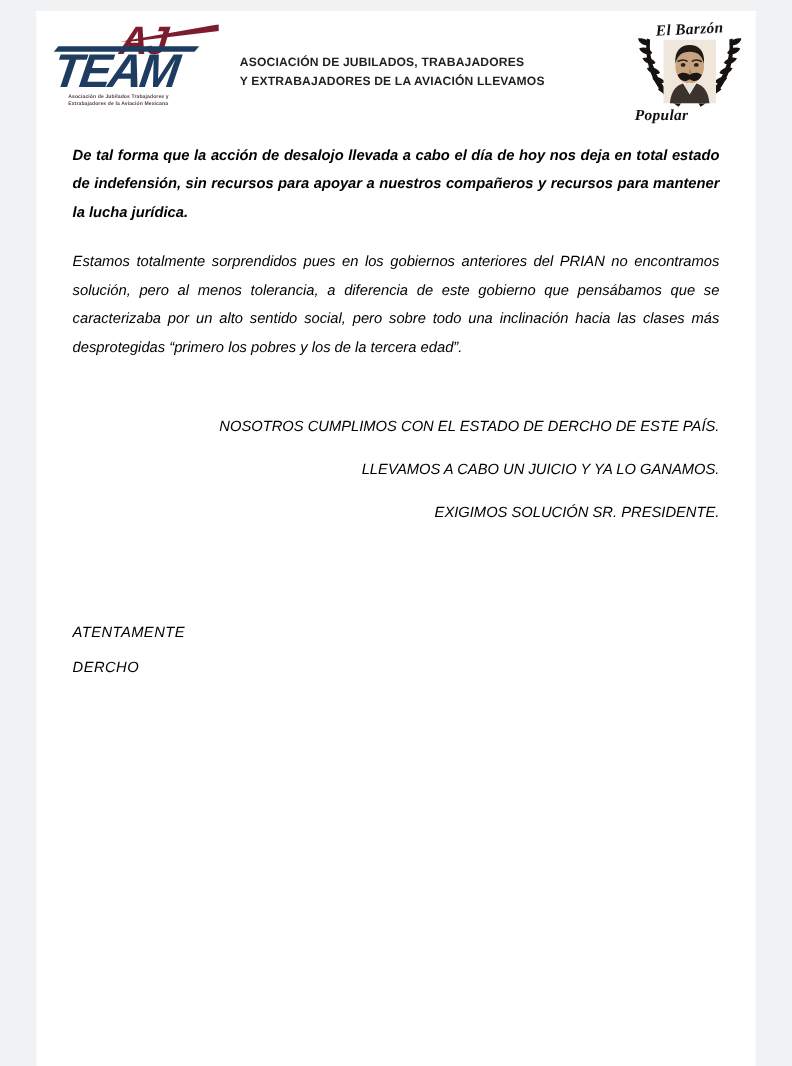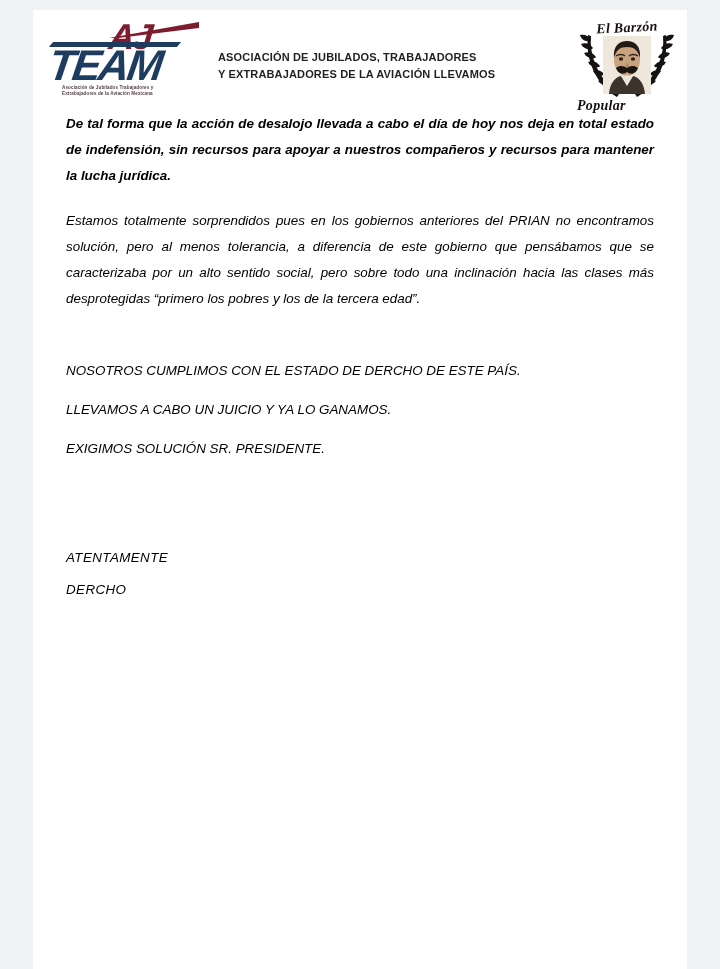--- a/index.html
+++ b/index.html
@@ -153,21 +153,21 @@
     width: 48px;
     height: 58px;
     overflow: hidden;
   }
   .barzon-wreath { position: absolute; left: 0; top: 16px; width: 100px; height: 72px; }
 
   
   .doc-body {
     position: absolute;
     left: 33px;
-    top: 101px;
+    top: 118px;
     width: 588px;
   }
   .para {
     font-family: "Liberation Sans", sans-serif;
     font-style: italic;
     font-size: 13.4px;
     line-height: 26px;
     color: #000000;
     text-align: justify;
     margin: 0 0 17px 0;
@@ -177,21 +177,21 @@
     margin-bottom: 19px;
   }
   .statement-block { margin-top: 46px; }
   .statement {
     font-family: "Liberation Sans", sans-serif;
     font-style: italic;
     font-size: 13.4px;
     line-height: 26px;
     color: #000000;
     margin: 0 0 13px 0;
-    text-align: left;
+    text-align: right;
   }
   .signoff {
     margin-top: 80px;
   }
   .signoff-line {
     font-family: "Liberation Sans", sans-serif;
     font-style: italic;
     font-size: 13.4px;
     line-height: 32px;
     color: #000000;

